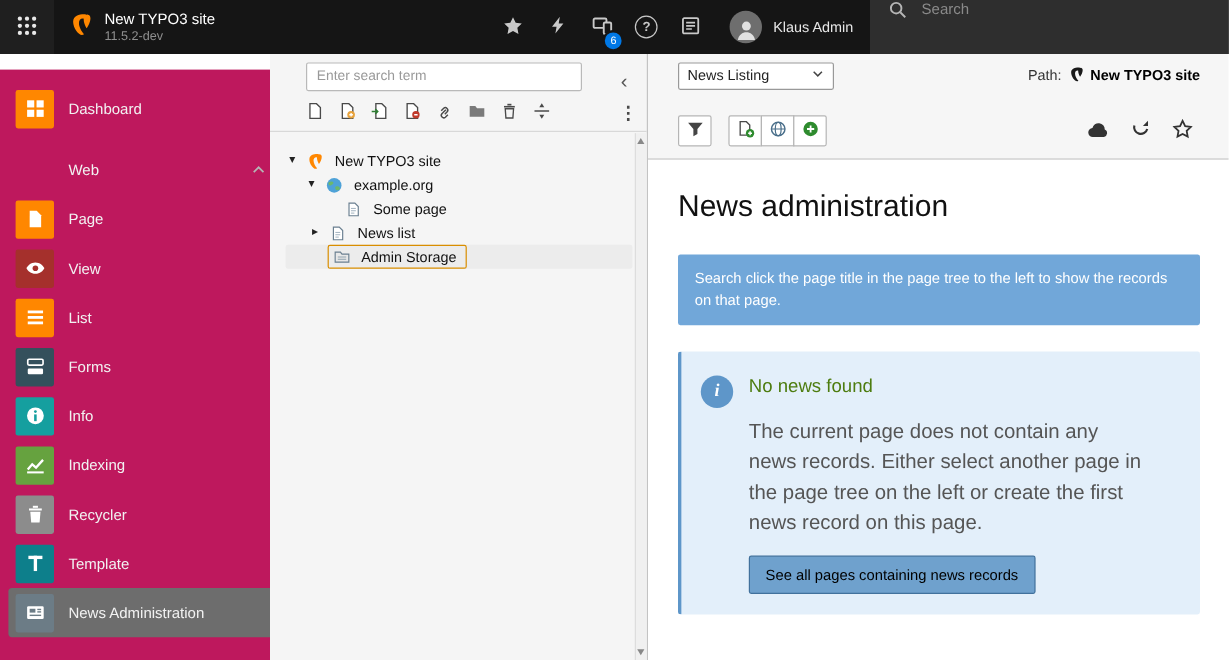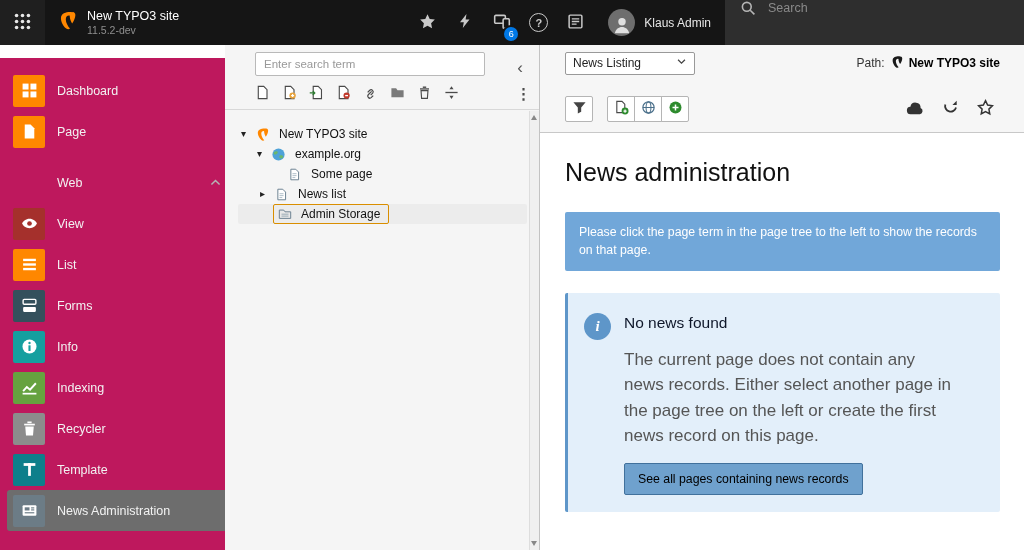--- a/index.html
+++ b/index.html
@@ -81,21 +81,21 @@
   .dh-group .dh-btn:last-child{border-radius:0 2px 2px 0}
   .dh-iconbtn{width:30px;height:26px;background:none;border:none;display:flex;align-items:center;justify-content:center;cursor:pointer;margin-left:5px}
   .dh-row2 .spacer{flex:1}
 
   .content{padding:0 24px 0 25px}
   .content h1{margin:25px 0 0;font-size:25px;font-weight:500;color:#111}
   .infobox{margin-top:25px;background:#71a7d9;color:#fff;padding:11px 14px;font-size:12.3px;line-height:1.5;border-radius:2px}
   .callout{margin-top:22px;background:#e3effa;border-left:3px solid #5e96c9;padding:17px 16px;display:flex;gap:13px;border-radius:2px}
   .callout-icon{width:27px;height:27px;border-radius:50%;background:#5e96c9;color:#fff;display:flex;align-items:center;justify-content:center;
                 font-size:15px;font-weight:bold;font-style:italic;font-family:"Liberation Serif",serif;flex:none;margin-top:3px}
-  .callout h3{margin:4px 0 15px;font-size:15.5px;font-weight:500;color:#0f172a}
+  .callout h3{margin:4px 0 15px;font-size:15.5px;font-weight:500;color:#4d7c0f}
   .callout p{margin:9px 0 0;font-size:17px;color:#555;line-height:1.5;max-width:332px}
   .callout-btn{margin-top:14px;display:inline-block;background:#6fa1cd;border:1px solid #41719c;border-radius:2px;
                padding:8px 13px;font-size:12.3px;color:#000;cursor:pointer}
 </style>
 </head>
 <body>
 
 <header class="topbar">
   <button class="menu-toggle">
     <span>
@@ -191,37 +191,37 @@
             <rect x="1.5" y="1.5" width="5.6" height="5.6"></rect>
             <rect x="8.9" y="1.5" width="5.6" height="5.6"></rect>
             <rect x="1.5" y="8.9" width="5.6" height="5.6"></rect>
             <rect x="8.9" y="8.9" width="5.6" height="5.6"></rect>
           </g>
         </svg>
     </span>
     <span>Dashboard</span>
   </div>
 
-  <div class="mm-item">
-    <span class="mm-icon" style="background:#ff8700">
-      <svg width="17" height="17" viewBox="0 0 16 16">
-          <path d="M3.5 1.5h5.5l3.5 3.5v9.5h-9z" fill="#fff"></path>
-        </svg>
-    </span>
-    <span>Page</span>
-  </div>
-
   <div class="mm-item section">
     <span class="mm-icon bare"></span>
     <span>Web</span>
     <span class="mm-chevron">
       <svg width="13" height="13" viewBox="0 0 16 16">
           <path d="M3 10.5l5-5 5 5" fill="none" stroke="#b5b5b5" stroke-width="1.8"></path>
         </svg>
     </span>
+  </div>
+
+  <div class="mm-item">
+    <span class="mm-icon" style="background:#ff8700">
+      <svg width="17" height="17" viewBox="0 0 16 16">
+          <path d="M3.5 1.5h5.5l3.5 3.5v9.5h-9z" fill="#fff"></path>
+        </svg>
+    </span>
+    <span>Page</span>
   </div>
 
   <div class="mm-item">
     <span class="mm-icon" style="background:#a5302c">
       <svg width="17" height="17" viewBox="0 0 16 16">
           <path d="M8 3.6c3.5 0 6 2.4 7 4.4-1 2-3.5 4.4-7 4.4S2 10 1 8c1-2 3.5-4.4 7-4.4z" fill="#fff"></path>
           <circle cx="8" cy="8" r="2.2" fill="#a5302c"></circle>
         </svg>
     </span>
     <span>View</span>
@@ -534,21 +534,21 @@
           <svg width="17" height="17" viewBox="0 0 16 16">
               <path d="M8 1.6l2 4.1 4.5.6-3.3 3.2.8 4.5L8 11.9 4 14l.8-4.5-3.3-3.2 4.5-.6z" fill="none" stroke="#333" stroke-width="1.4"></path>
             </svg>
         </span>
       </button>
     </div>
   </div>
 
   <div class="content">
     <h1>News administration</h1>
-    <div class="infobox">Please click the page term in the page tree to the left to show the records on that page.</div>
+    <div class="infobox">Search click the page title in the page tree to the left to show the records on that page.</div>
     <div class="callout">
       <span class="callout-icon">i</span>
       <div class="callout-body">
         <h3>No news found</h3>
         <p>The current page does not contain any news records. Either select another page in the page tree on the left or create the first news record on this page.</p>
         <button class="callout-btn">See all pages containing news records</button>
       </div>
     </div>
   </div>
 </main>

